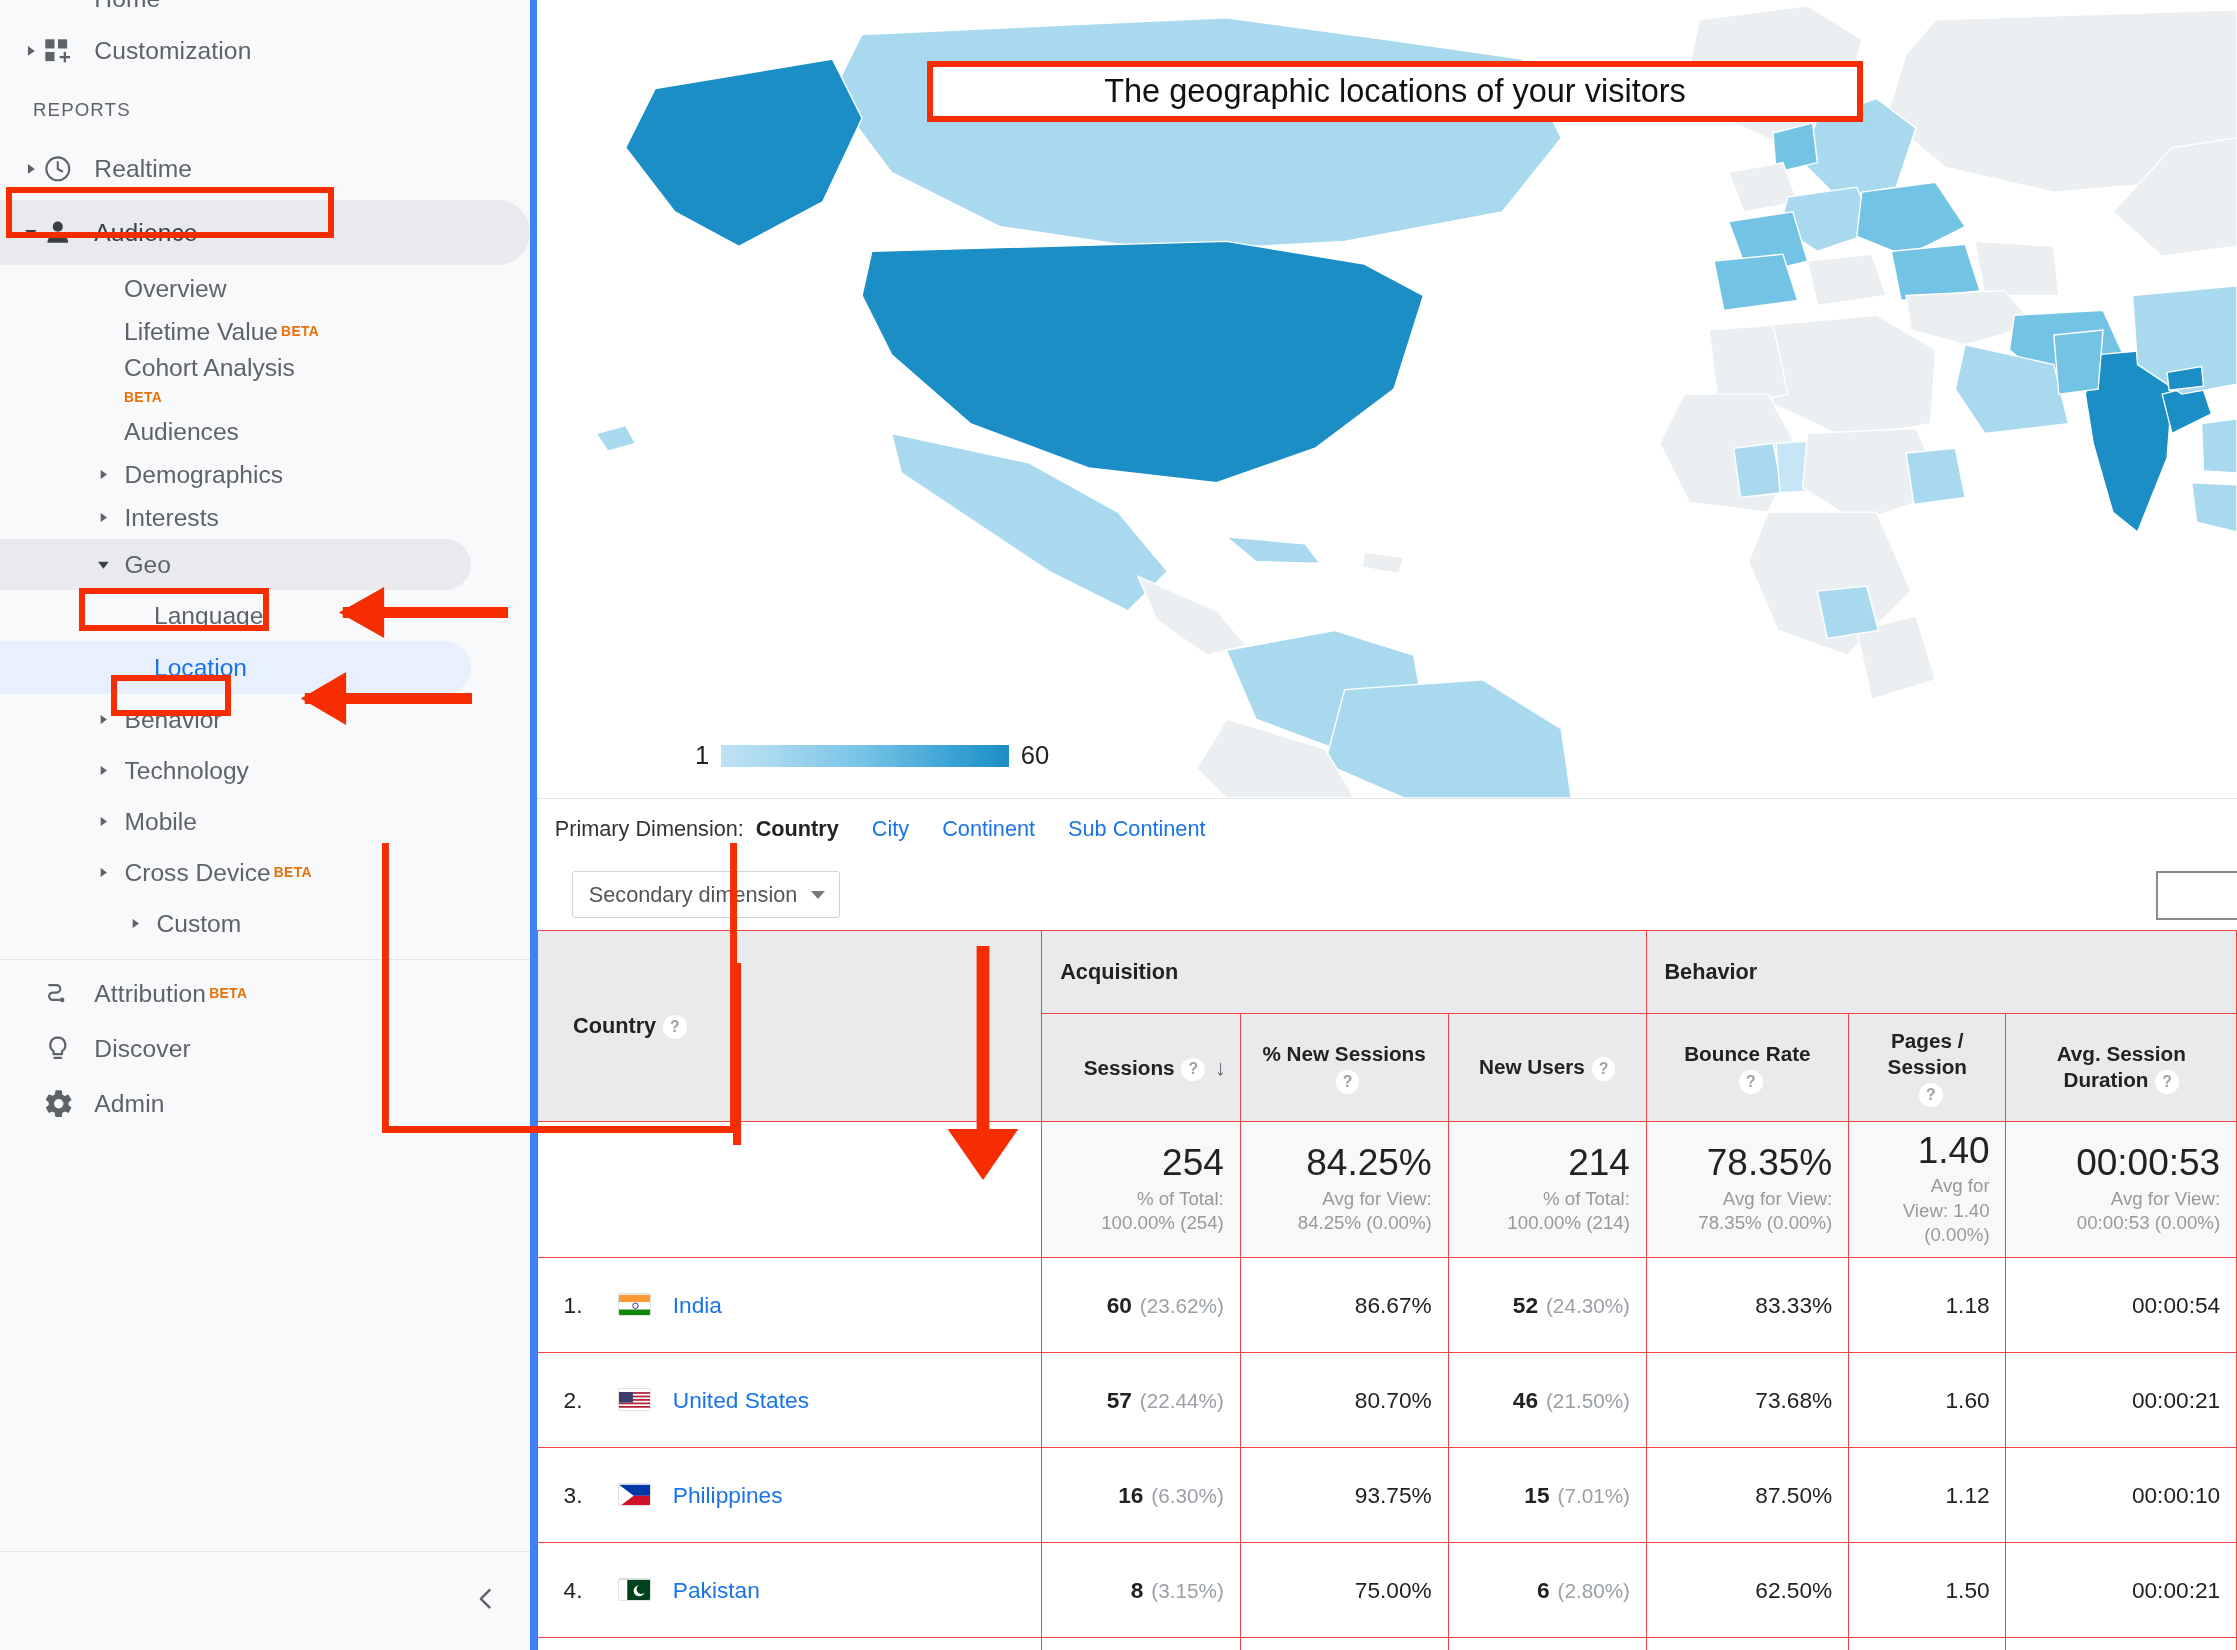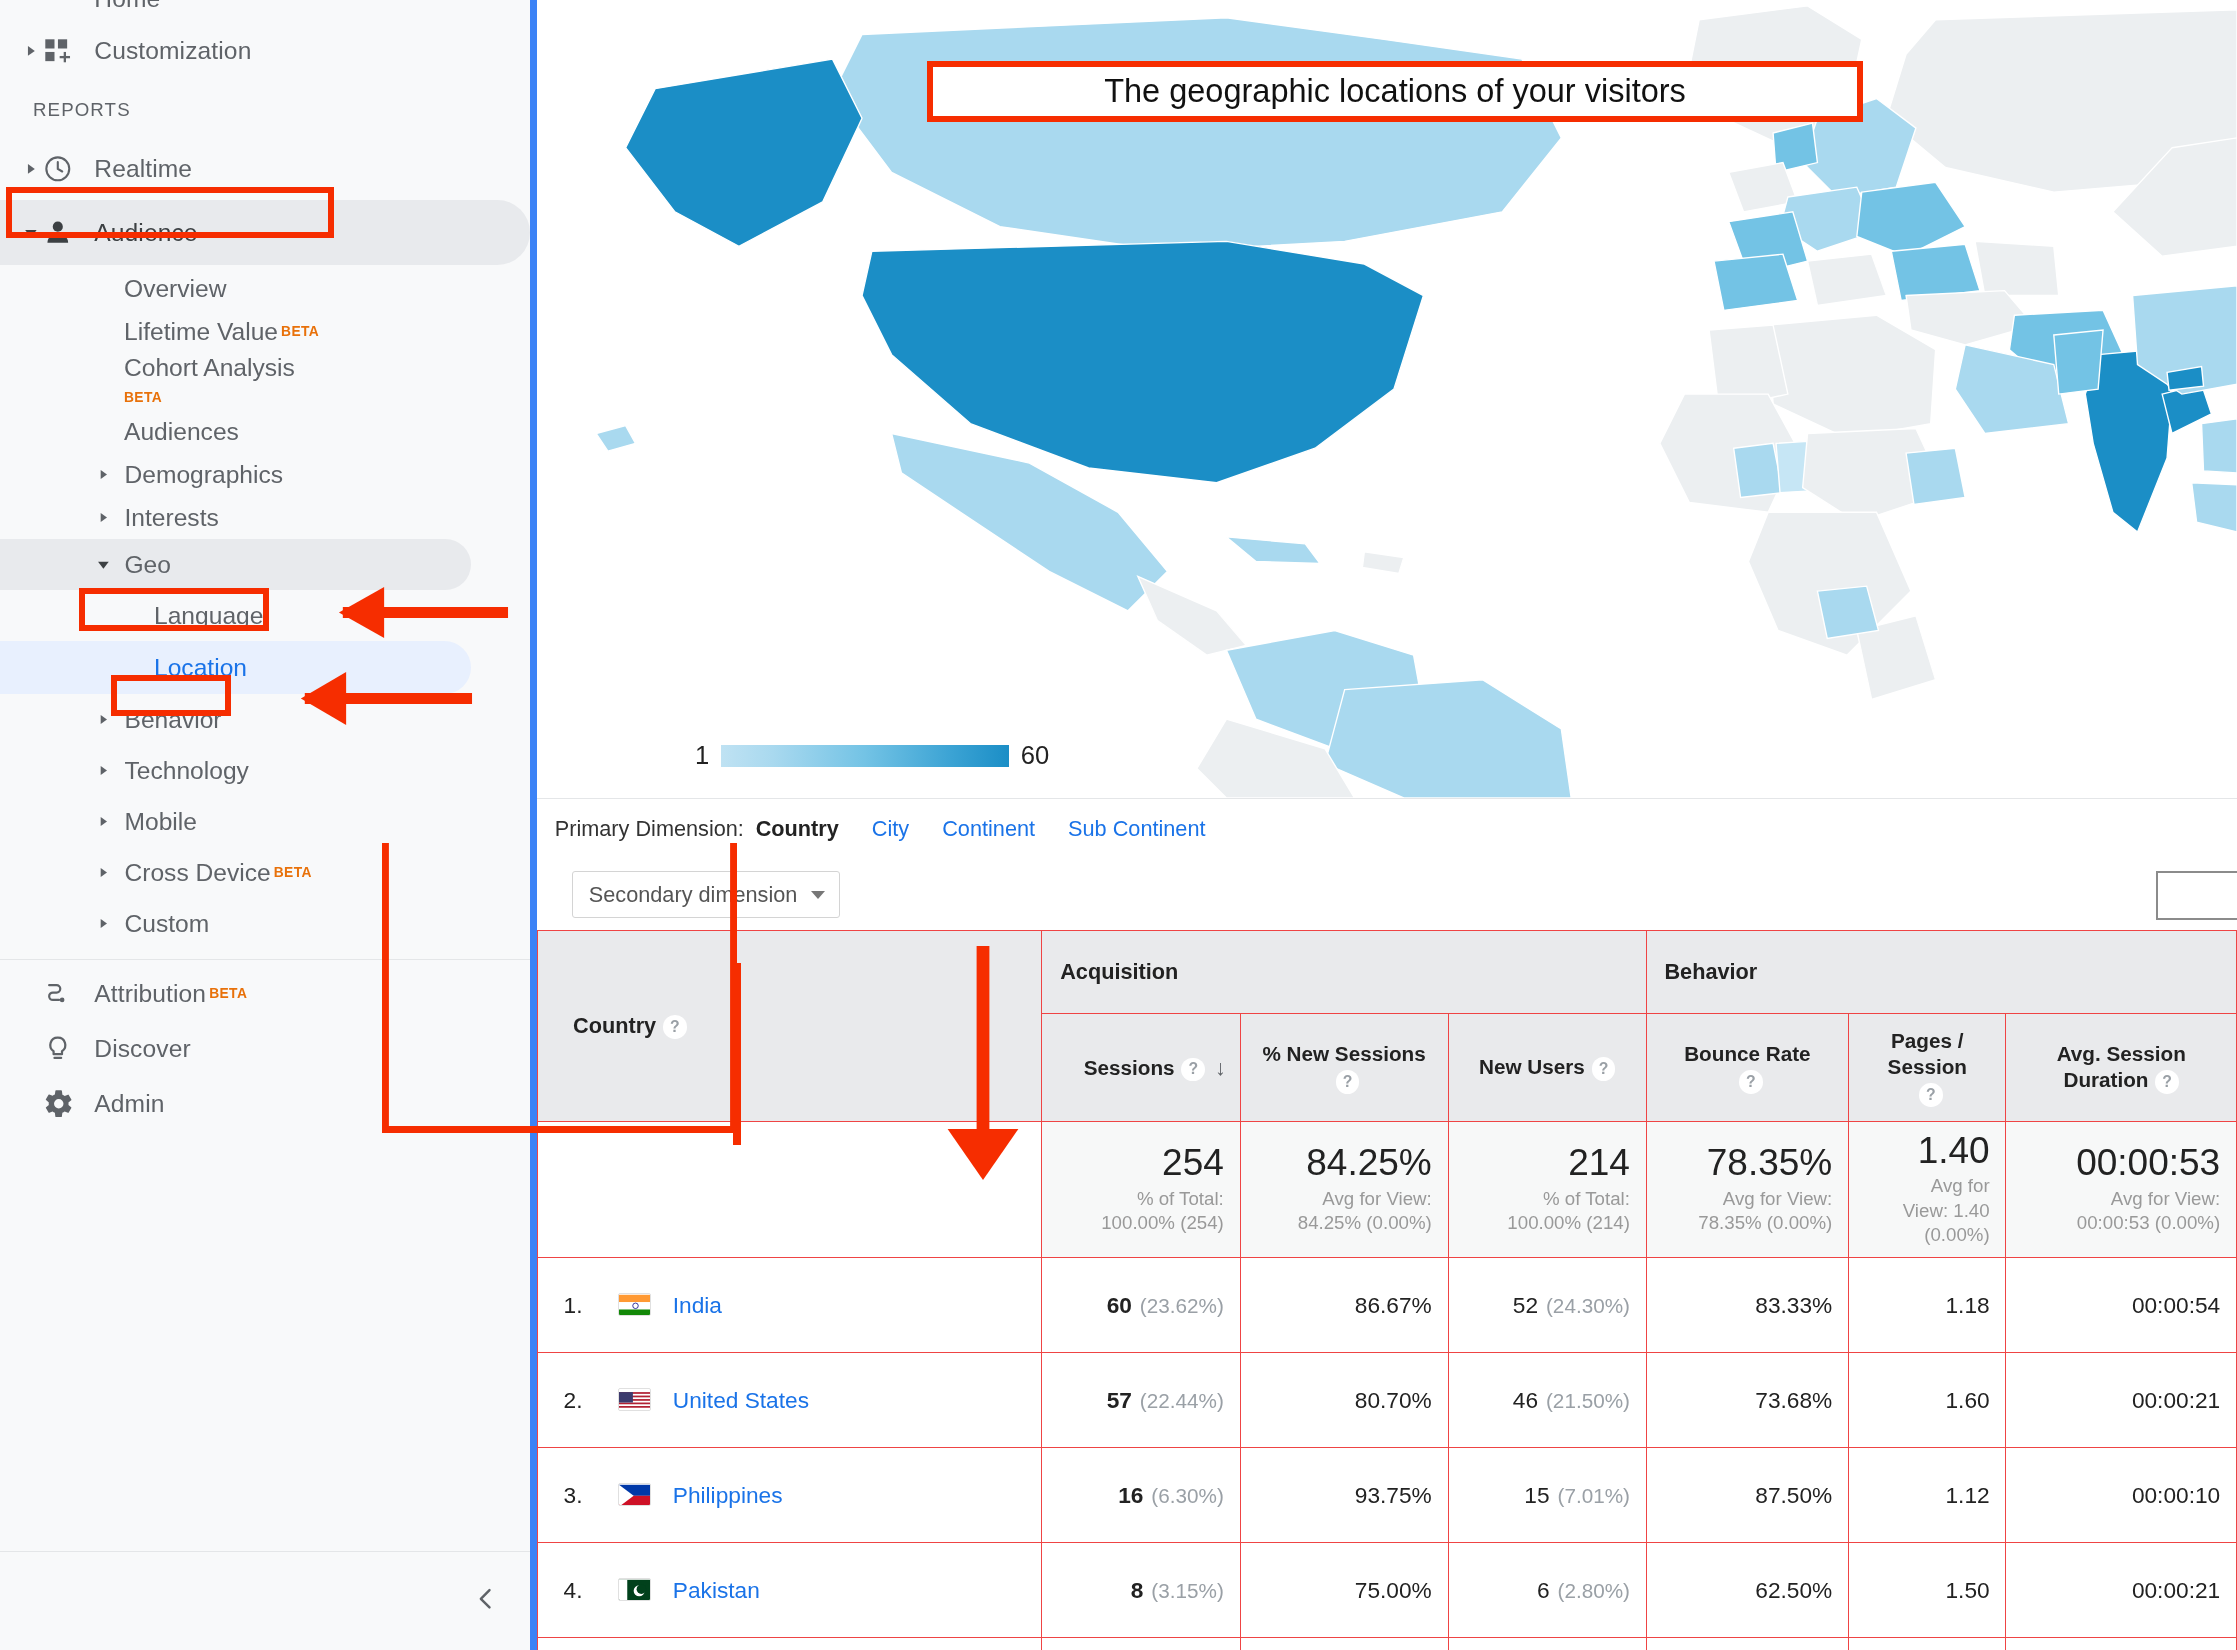--- a/index.html
+++ b/index.html
@@ -164,21 +164,21 @@
   .rank { font-size: 22.7px; color: #222; display:inline-block; width: 43px; }
   .country-link { color: #1a73e8; font-size: 22.7px; }
   .flag {
     display: inline-block; width: 33px; height: 23.6px; vertical-align: -3.9px;
     margin: 0 15.8px 0 5.9px; border: 1px solid rgba(0,0,0,.12); border-radius: 2px;
     overflow: hidden; position: relative;
   }
   .cell-r { text-align: right; font-size: 22.7px; color: #222; }
   .sess-val { font-weight: 700; font-size: 22.7px; color: #222; }
   .sess-pct { color: #9aa0a6; font-size: 20.7px; margin-left: 7.9px; }
-  .nu-val { font-weight: 400; font-size: 22.7px; color: #222; }
+  .nu-val { font-weight: 700; font-size: 22.7px; color: #222; }
   .nu-pct { color: #9aa0a6; font-size: 20.7px; margin-left: 7.9px; }
 
   .name-td { padding-left: 25.6px !important; }
 
   
   .anno { position: absolute; pointer-events: none; z-index: 50; }
   .anno-box { border: 6.9px solid #f62d00; background: transparent; }
   .title-banner {
     position: absolute; left: 390px; top: 61px; width: 936px; height: 61px;
     background: #ffffff; border: 6.9px solid #f62d00;
@@ -337,21 +337,21 @@
     </div>
     <div class="sub-row" style="height:51px;">
       <span class="sub-caret">
         <svg width="10.8" height="10.8" viewBox="0 0 12 12">
             <polygon points="3,1 10,6 3,11" fill="#5f6368"></polygon>
           </svg>
       </span>
       <span class="sub-text">Cross Device</span>
         <span class="beta-sup">BETA</span>
     </div>
-    <div class="sub-row" style="height:51px;">
+    <div class="sub-row" style="height:51px;padding-left:32px;">
       <span class="sub-caret">
         <svg width="10.8" height="10.8" viewBox="0 0 12 12">
             <polygon points="3,1 10,6 3,11" fill="#5f6368"></polygon>
           </svg>
       </span>
       <span class="sub-text">Custom</span>
     </div>
 
     <div class="sb-divider"></div>
 

